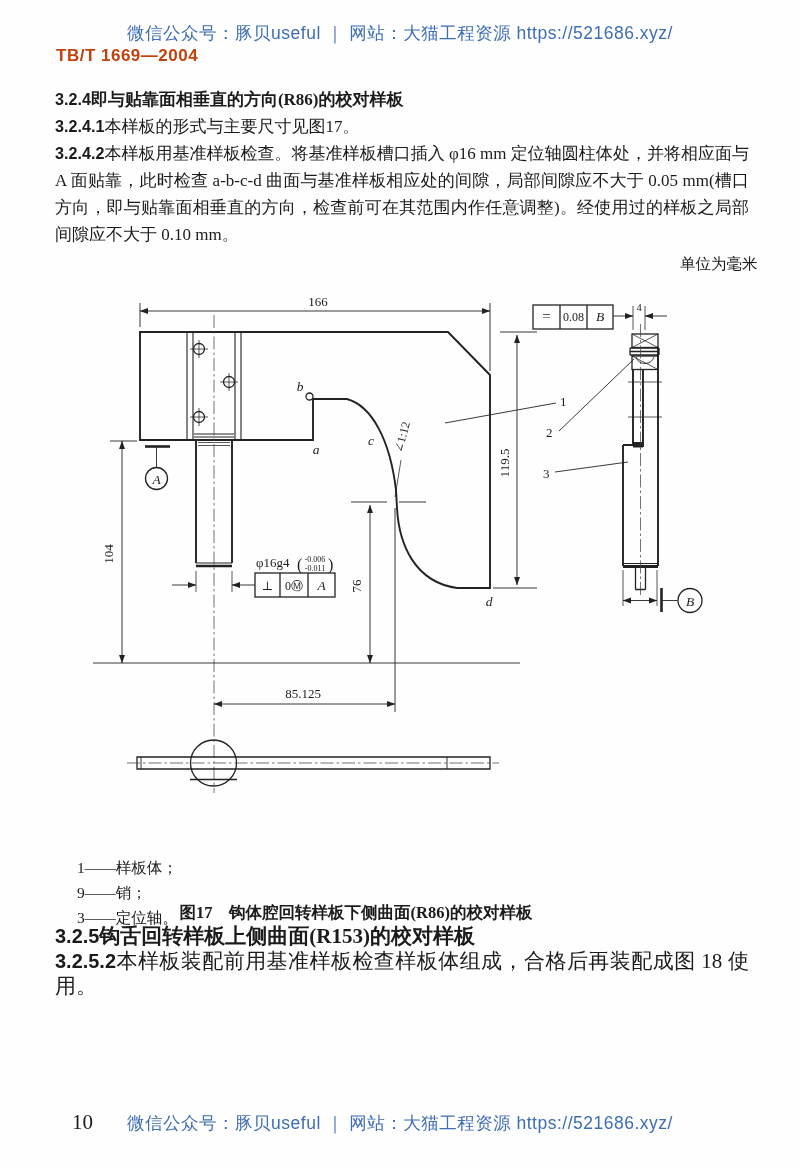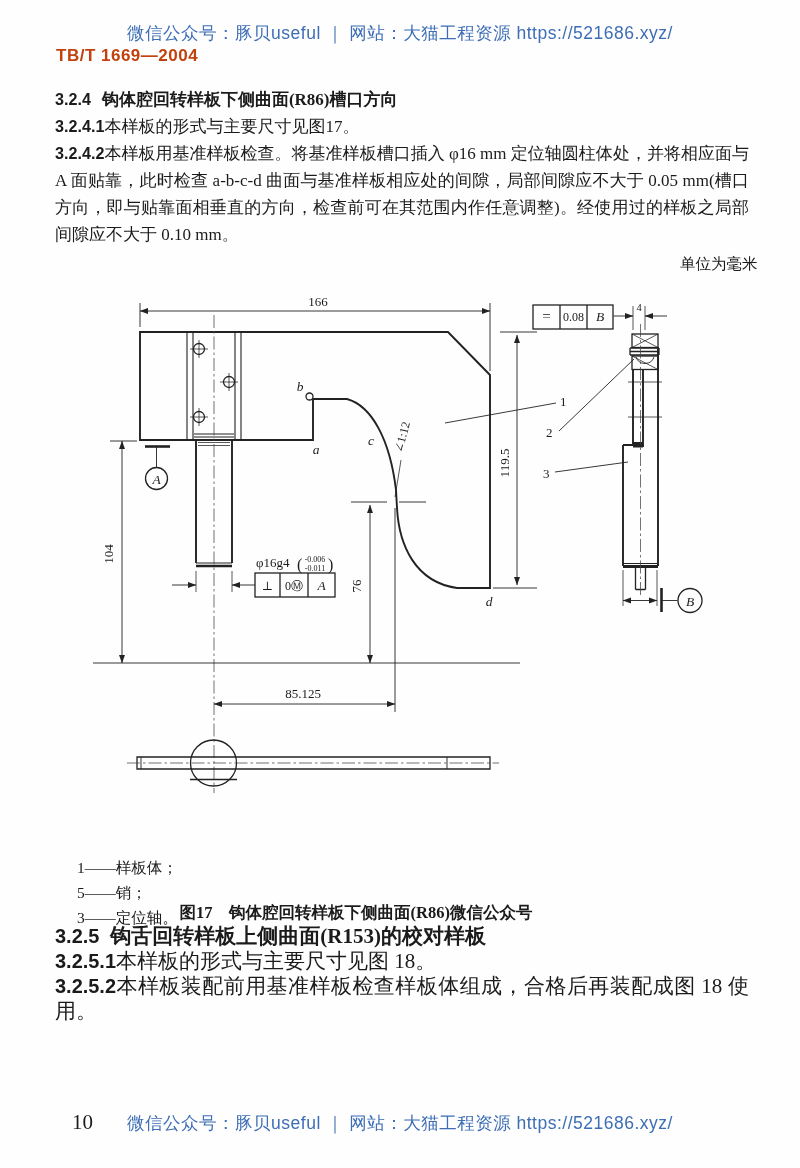--- a/index.html
+++ b/index.html
@@ -19,21 +19,21 @@
   .doc-code {
     position:absolute; left:56px; top:46px;
     font-family:"Liberation Sans","DejaVu Sans",sans-serif;
     font-weight:bold; font-size:17px; letter-spacing:0.5px; color:#c2410c;
   }
   .textblock { position:absolute; left:55px; width:694px; text-align:justify; }
   #sec324 { top:86px; font-size:17px; line-height:27px; }
   #sec325 { top:924px; font-size:21px; line-height:25px; }
   .textblock p b.cnum { font-family:"Liberation Sans","DejaVu Sans",sans-serif; font-weight:bold; font-size:0.95em; }
   .textblock p.hd { font-weight:bold; }
-  .textblock p.hd b.cnum { margin-right:11px; }
+  .textblock p.hd b.cnum { }
   .unit-note { position:absolute; left:644px; top:254px; font-size:15.5px;margin-left:36px; }
   .legend { position:absolute; left:77px; top:831px; font-size:15.5px; line-height:25px;margin-top:24px; }
   .fig-caption {
     position:absolute; left:0; top:902px; width:712px; text-align:center;
     font-weight:bold; font-size:16.5px;
   }
   .page-num { position:absolute; left:72px; top:1110px; font-size:21px; }
   svg.fig { position:absolute; left:0; top:250px; }
   svg .thick { stroke-width:1.9; }
   svg .mid   { stroke-width:1.3; }
@@ -51,21 +51,21 @@
 </style>
 </head>
 <body>
 
 <div class="page">
 
   <div class="watermark wm-top">微信公众号：豚贝useful ｜ 网站：大猫工程资源 https://521686.xyz/</div>
   <div class="doc-code">TB/T 1669—2004</div>
 
   <div class="textblock" id="sec324">
-    <p class="hd"><b class="cnum">3.2.4</b><span>钩体腔回转样板下侧曲面(R86)槽口方向</span></p>
+    <p class="hd"><b class="cnum">3.2.4</b><span>即与贴靠面相垂直的方向(R86)的校对样板</span></p>
     <p><b class="cnum">3.2.4.1</b><span>本样板的形式与主要尺寸见图17。</span></p>
     <p><b class="cnum">3.2.4.2</b><span>本样板用基准样板检查。将基准样板槽口插入 φ16 mm 定位轴圆柱体处，并将相应面与 A 面贴靠，此时检查 a-b-c-d 曲面与基准样板相应处的间隙，局部间隙应不大于 0.05 mm(槽口方向，即与贴靠面相垂直的方向，检查前可在其范围内作任意调整)。经使用过的样板之局部间隙应不大于 0.10 mm。</span></p>
   </div>
 
   <div class="unit-note">单位为毫米</div>
 
   <svg class="fig" width="800" height="560" viewBox="0 250 800 560">
     <defs>
       <marker id="arr" viewBox="0 0 10 10" refX="9.2" refY="5" markerWidth="10" markerHeight="10" orient="auto-start-reverse">
         <path d="M0,1.6 L9.5,5 L0,8.4 z" fill="#222" stroke="none"></path>
@@ -229,28 +229,27 @@
         <circle class="mid" cx="213.5" cy="763" r="23" stroke-width="1.4"></circle>
         <path class="mid" d="M190,779.5 H237" stroke-width="1.2"></path>
         <path class="cl hair" d="M127,763 H499" stroke="#444"></path>
       </g>
 
     </g>
   </svg>
 
   <div class="legend">
     <div>1——样板体；</div>
-    <div>5——销；</div>
+    <div>9——销；</div>
     <div>3——定位轴。</div>
   </div>
 
-  <div class="fig-caption">图17　钩体腔回转样板下侧曲面(R86)微信公众号</div>
+  <div class="fig-caption">图17　钩体腔回转样板下侧曲面(R86)的校对样板</div>
 
   <div class="textblock" id="sec325">
     <p class="hd"><b class="cnum">3.2.5</b><span>钩舌回转样板上侧曲面(R153)的校对样板</span></p>
-    <p><b class="cnum">3.2.5.1</b><span>本样板的形式与主要尺寸见图 18。</span></p>
     <p><b class="cnum">3.2.5.2</b><span>本样板装配前用基准样板检查样板体组成，合格后再装配成图 18 使用。</span></p>
   </div>
 
   <div class="page-num">10</div>
   <div class="watermark wm-bottom">微信公众号：豚贝useful ｜ 网站：大猫工程资源 https://521686.xyz/</div>
 
 </div>
 
 </body></html>

